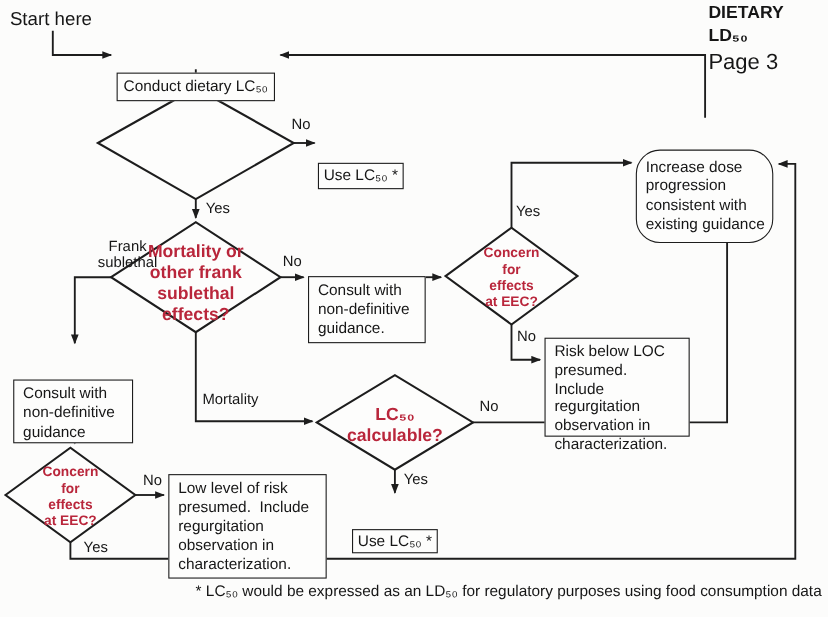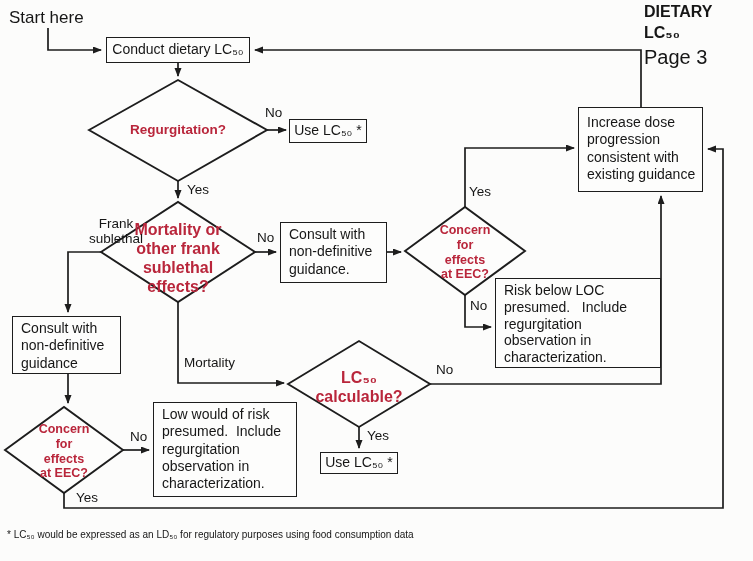--- a/index.html
+++ b/index.html
@@ -11,35 +11,36 @@
   }
   .wires{position:absolute;left:0;top:0;width:753px;height:561px;}
   .wire{fill:none;stroke:var(--line,#1d1d1d);stroke-width:1.7px;}
   .shape{fill:#fdfdfc;stroke:var(--line,#1d1d1d);stroke-width:1.9px;}
   .arrowhead{fill:var(--line,#1d1d1d);}
   .box{
     position:absolute;box-sizing:border-box;
     border:1.9px solid var(--box-border,#1d1d1d);
     background:#fdfdfc;font-size:14px;line-height:1.24;
     white-space:pre-wrap;
+    margin-top:29px;
   }
   .box.center{display:flex;align-items:center;justify-content:center;text-align:center;padding:1px 2px;}
   .box.leftalign{padding:3px 6px 2px 8px;}
   .dlabel{
     position:absolute;color:var(--decision-text,#b9263b);
     font-weight:bold;text-align:center;white-space:pre-wrap;
     font-size:16px;line-height:1.18;
   }
   .elabel{position:absolute;font-size:13.5px;white-space:pre-wrap;}
   .elabel.centered{text-align:center;line-height:1.08;}
   .start-label{position:absolute;left:9px;top:8px;font-size:17px;}
   .titleblock{position:absolute;left:644px;top:2px;width:106px;line-height:1.3;}
   .titleblock .t1{font-weight:bold;font-size:16px;}
   .titleblock .t2{font-size:20px;}
-  .footnote{position:absolute;left:7px;top:529px;width:740px;font-size:10px;}
+  .footnote{position:absolute;left:7px;top:529px;width:740px;font-size:14px;text-align:right;}
 </style>
 </head>
 <body>
 
 <div class="stage">
 
   <svg class="wires" viewBox="0 0 753 561">
     <defs>
       <marker id="arr" markerWidth="10" markerHeight="8" refX="8" refY="3.5" orient="auto" markerUnits="userSpaceOnUse">
         <path class="arrowhead" d="M0,0 L9,3.5 L0,7 Z"></path>
@@ -65,49 +66,48 @@
 
     <polygon class="shape" points="89,130 178,80 267,130 178,181"></polygon>
     <polygon class="shape" points="101,252 178,202 255,252 178,302"></polygon>
     <polygon class="shape" points="405,251 465,207 525,251 465,295"></polygon>
     <polygon class="shape" points="288,384 359,341 430,384 359,427"></polygon>
     <polygon class="shape" points="5,450 64,407 123,450 64,493"></polygon>
   </svg>
 
   <div class="start-label">Start here</div>
   <div class="titleblock">
-    <div class="t1">DIETARY LC₅₀</div>
+    <div class="t1">DIETARY LD₅₀</div>
     <div class="t2">Page 3</div>
   </div>
 
   <div class="box center" style="left:106px;top:37px;width:144px;height:26px;">Conduct dietary LC₅₀</div>
   <div class="box center" style="left:289px;top:119px;width:78px;height:24px;">Use LC₅₀ *</div>
   <div class="box leftalign" style="left:280px;top:222px;width:107px;height:61px;">Consult with
 non-definitive
 guidance.</div>
-  <div class="box leftalign" style="left:578px;top:107px;width:125px;height:85px;padding-top:6px;">Increase dose
+  <div class="box leftalign" style="left:578px;top:107px;width:125px;height:85px;padding-top:6px;border-radius:22px;">Increase dose
 progression
 consistent with
 existing guidance</div>
-  <div class="box leftalign" style="left:495px;top:278px;width:166px;height:90px;line-height:1.2;">Risk below LOC
+  <div class="box leftalign" style="left:495px;top:278px;width:132px;height:90px;line-height:1.2;">Risk below LOC
 presumed.   Include
 regurgitation
 observation in
 characterization.</div>
   <div class="box leftalign" style="left:12px;top:316px;width:109px;height:58px;">Consult with
 non-definitive
 guidance</div>
-  <div class="box leftalign" style="left:153px;top:402px;width:144px;height:95px;">Low would of risk
+  <div class="box leftalign" style="left:153px;top:402px;width:144px;height:95px;">Low level of risk
 presumed.  Include
 regurgitation
 observation in
 characterization.</div>
   <div class="box center" style="left:320px;top:452px;width:78px;height:22px;">Use LC₅₀ *</div>
 
-  <div class="dlabel" style="left:108px;top:122px;width:140px;font-size:13.5px;">Regurgitation?</div>
   <div class="dlabel" style="left:118px;top:221px;width:120px;">Mortality or
 other frank
 sublethal
 effects?</div>
   <div class="dlabel" style="left:425px;top:223px;width:80px;font-size:12.5px;">Concern
 for
 effects
 at EEC?</div>
   <div class="dlabel" style="left:299px;top:369px;width:120px;text-align:center;">LC₅₀
 calculable?</div>

